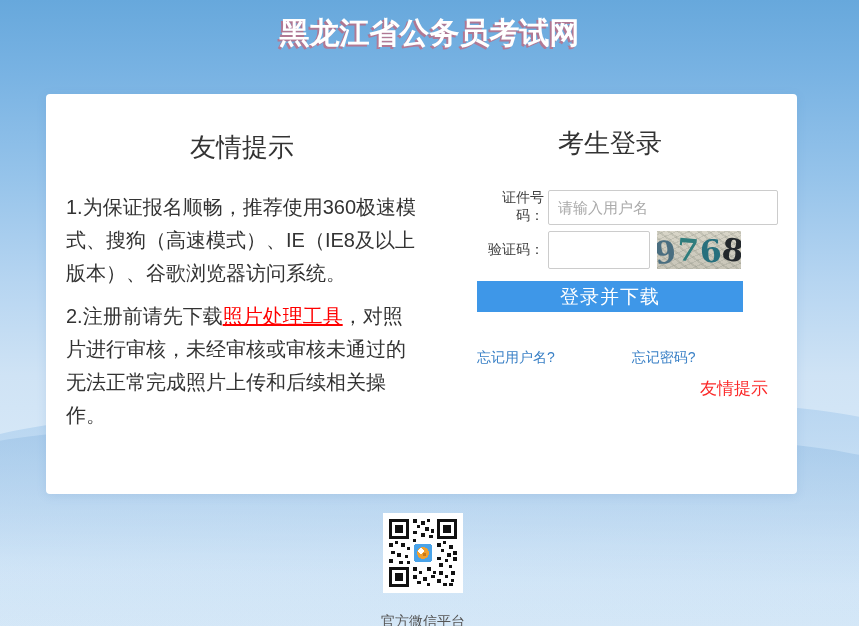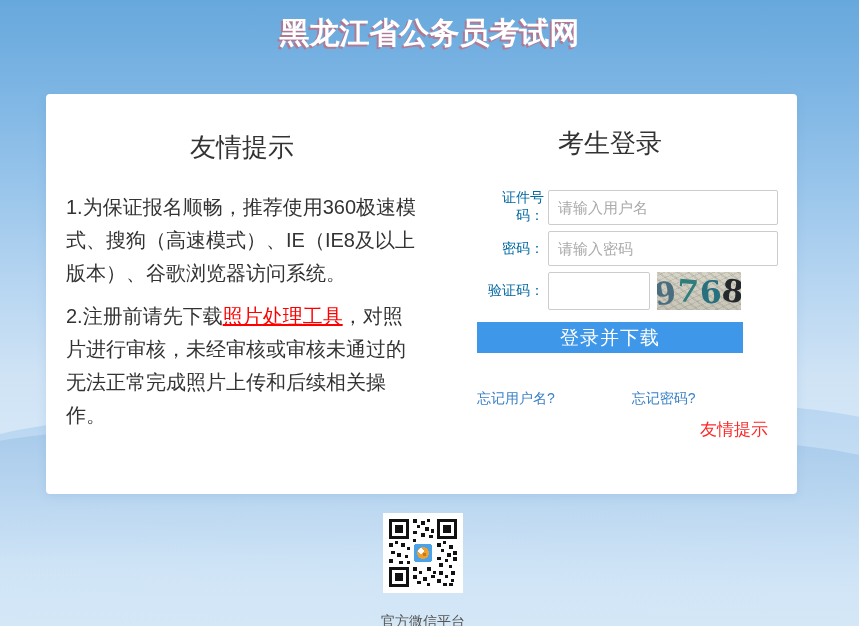--- a/index.html
+++ b/index.html
@@ -29,21 +29,21 @@
   .tips h2{margin:32px 0 0;font-size:26px;font-weight:400;color:#333;text-align:center;}
   .tips p{margin:26px 0 0;font-size:20px;line-height:33px;color:#333;}
   .tips p + p{margin-top:10px;}
   .tool-link{color:#f00;text-decoration:underline;cursor:pointer;}
 
   
   .login{position:absolute;left:431px;top:0;width:292px;}
   .login h2{width:266px;margin:32px 0 0;font-size:26px;font-weight:400;color:#333;text-align:center;}
   .row{display:flex;align-items:center;margin-top:6px;}
   .row.first{margin-top:28px;}
-  .row label{flex:none;width:71px;text-align:right;font-size:14px;color:#0369a1;
+  .row label{flex:none;width:71px;text-align:right;font-size:14px;color:#404040;
     padding-right:4px;box-sizing:border-box;}
   .inp{flex:none;width:230px;height:35px;box-sizing:border-box;border:1px solid #ccc;
     border-radius:2px;padding:0 9px;font-size:15px;color:#333;outline:none;
     font-family:"Liberation Sans",sans-serif;}
   .inp::placeholder{color:#aaa;}
   .inp.small{width:102px;height:38px;}
 
   .captcha{flex:none;width:84px;height:38px;margin-left:7px;position:relative;
     overflow:hidden;display:flex;align-items:center;justify-content:center;
     background:
@@ -88,24 +88,20 @@
   </div>
 
   <div class="login">
     <h2>考生登录</h2>
 
     <div class="row first">
       <label>证件号码：</label>
       <input class="inp" type="text" placeholder="请输入用户名" style="">
     </div>
 
-    <div class="row">
-      <label>密码：</label>
-      <input class="inp" type="text" placeholder="请输入密码" style="">
-    </div>
 
     <div class="row">
       <label>验证码：</label>
       <input class="inp small" type="text" style="">
       <div class="captcha">
         <span class="d d0">9</span>
         <span class="d d1">7</span>
         <span class="d d2">6</span>
         <span class="d d3">8</span>
       </div>

